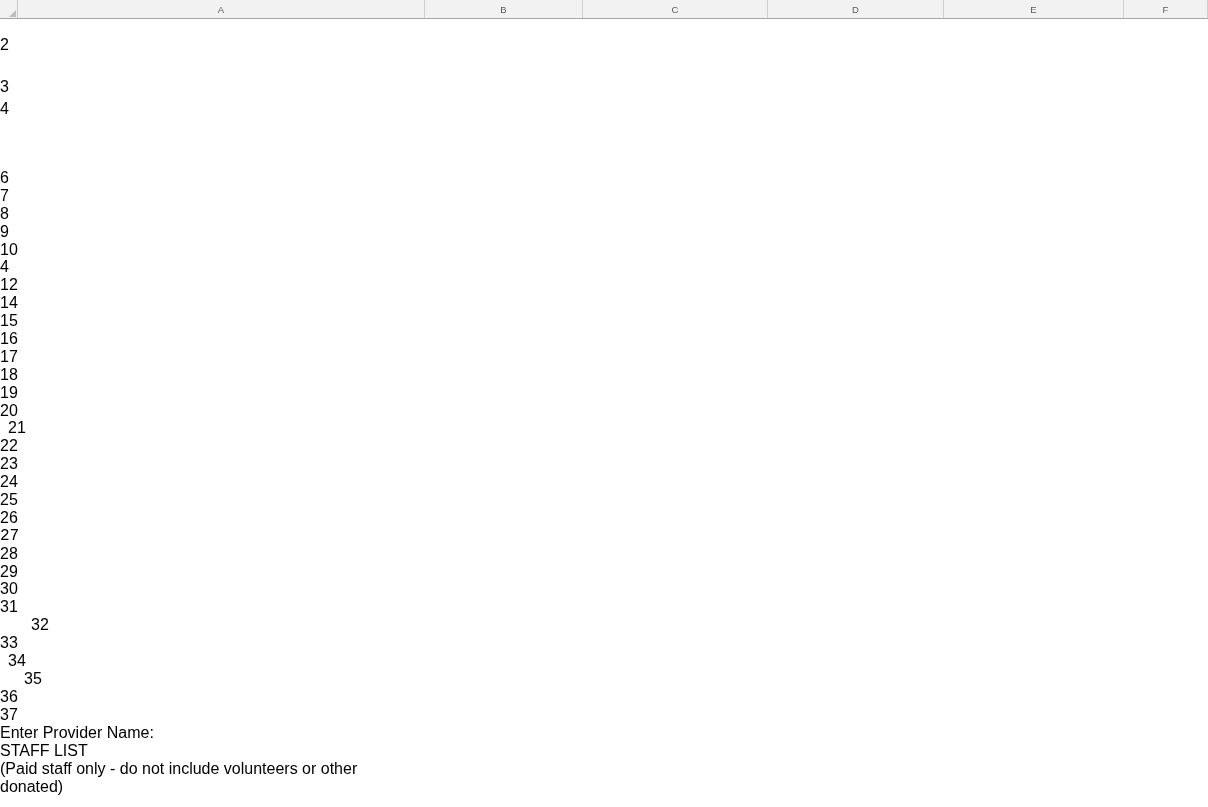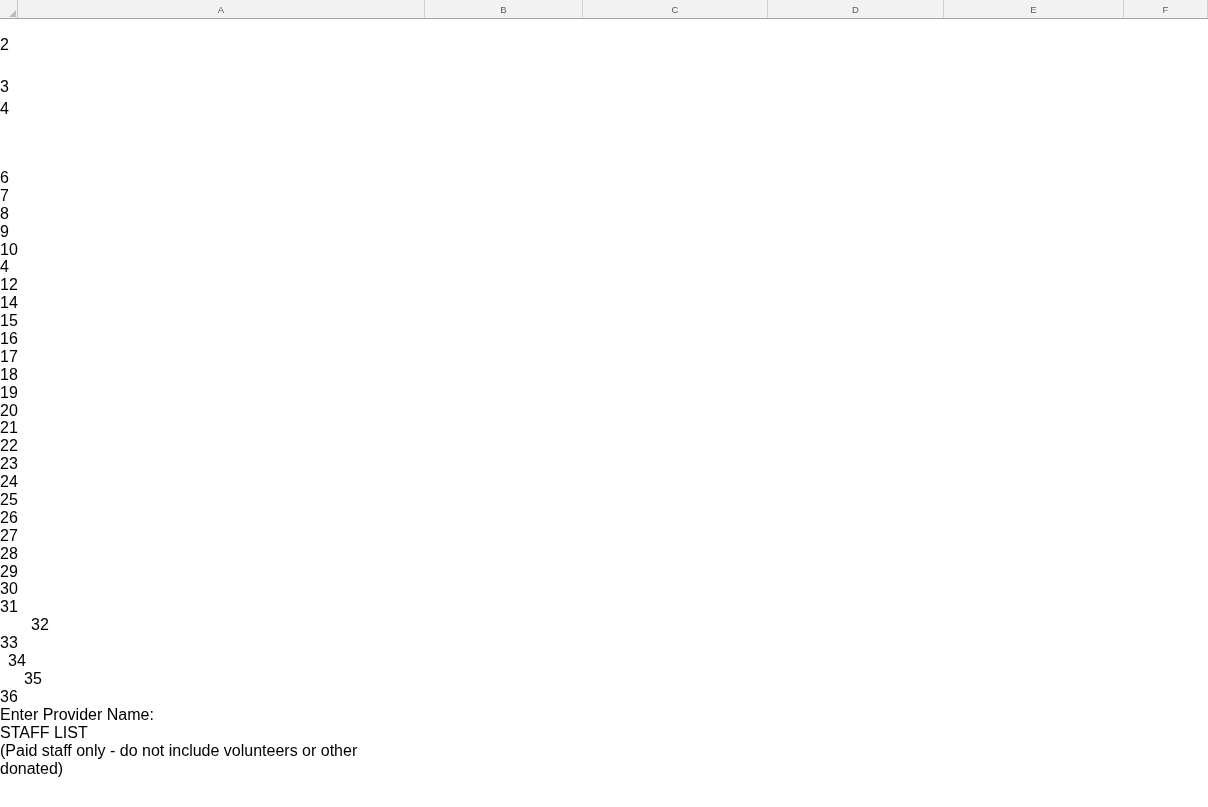--- a/index.html
+++ b/index.html
@@ -101,36 +101,37 @@
       <div class="rh" style="height: 17.9px;">10</div>
       <div class="rh" style="height: 17.9px;">4</div>
       <div class="rh" style="height: 17.9px;">12</div>
       <div class="rh" style="height: 17.9px;">14</div>
       <div class="rh" style="height: 17.9px;">15</div>
       <div class="rh" style="height: 17.9px;">16</div>
       <div class="rh" style="height: 17.9px;">17</div>
       <div class="rh" style="height: 17.9px;">18</div>
       <div class="rh" style="height: 17.9px;">19</div>
       <div class="rh" style="height: 17.9px;">20</div>
-      <div class="rh" style="height: 17.9px;">21</div>
+      <div class="rh" style="height: 17.9px; margin-left: 8px;">21</div>
       <div class="rh" style="height: 17.9px;">22</div>
       <div class="rh" style="height: 17.9px;">23</div>
       <div class="rh" style="height: 17.9px;">24</div>
       <div class="rh" style="height: 17.9px;">25</div>
       <div class="rh" style="height: 17.9px;">26</div>
-      <div class="rh" style="height: 17.9px;">27</div>
+      <div class="rh" style="height: 17.9px; font-family: Liberation Mono, monospace;">27</div>
       <div class="rh" style="height: 17.9px;">28</div>
       <div class="rh" style="height: 17.9px;">29</div>
       <div class="rh" style="height: 17.9px;">30</div>
       <div class="rh" style="height: 17.9px;">31</div>
       <div class="rh" style="height: 17.9px; padding-left: 31px;">32</div>
       <div class="rh" style="height: 17.9px;">33</div>
       <div class="rh" style="height: 17.9px; padding-left: 8px;">34</div>
       <div class="rh" style="height: 17.9px; padding-left: 24px;">35</div>
       <div class="rh" style="height: 17.9px;">36</div>
+      <div class="rh" style="height: 17.9px;">37</div>
     </div>
 
   <div class="row1">
     <div class="c" style="width:407px">
       <span class="provider-label">Enter Provider Name:</span>
     </div>
     <div class="c" style="width:158px"></div>
     <div class="c" style="width:185px"></div>
     <div class="c" style="width:176px;background:#fff"></div>
     <div class="c" style="width:180px"></div>

